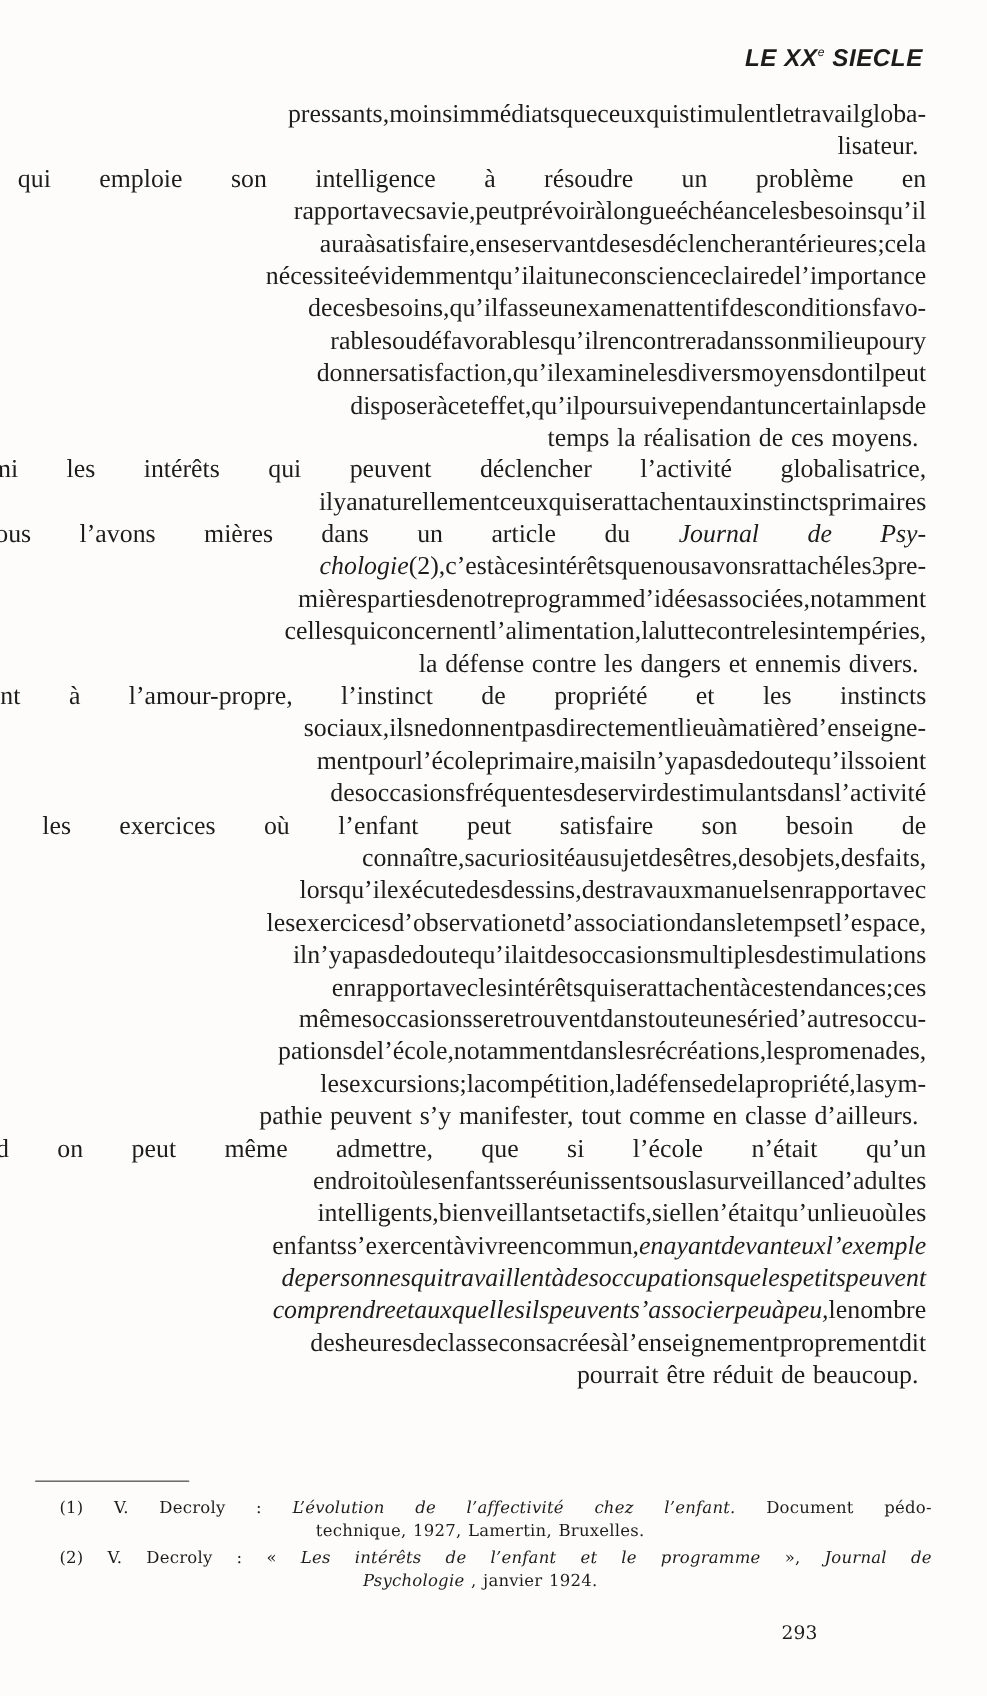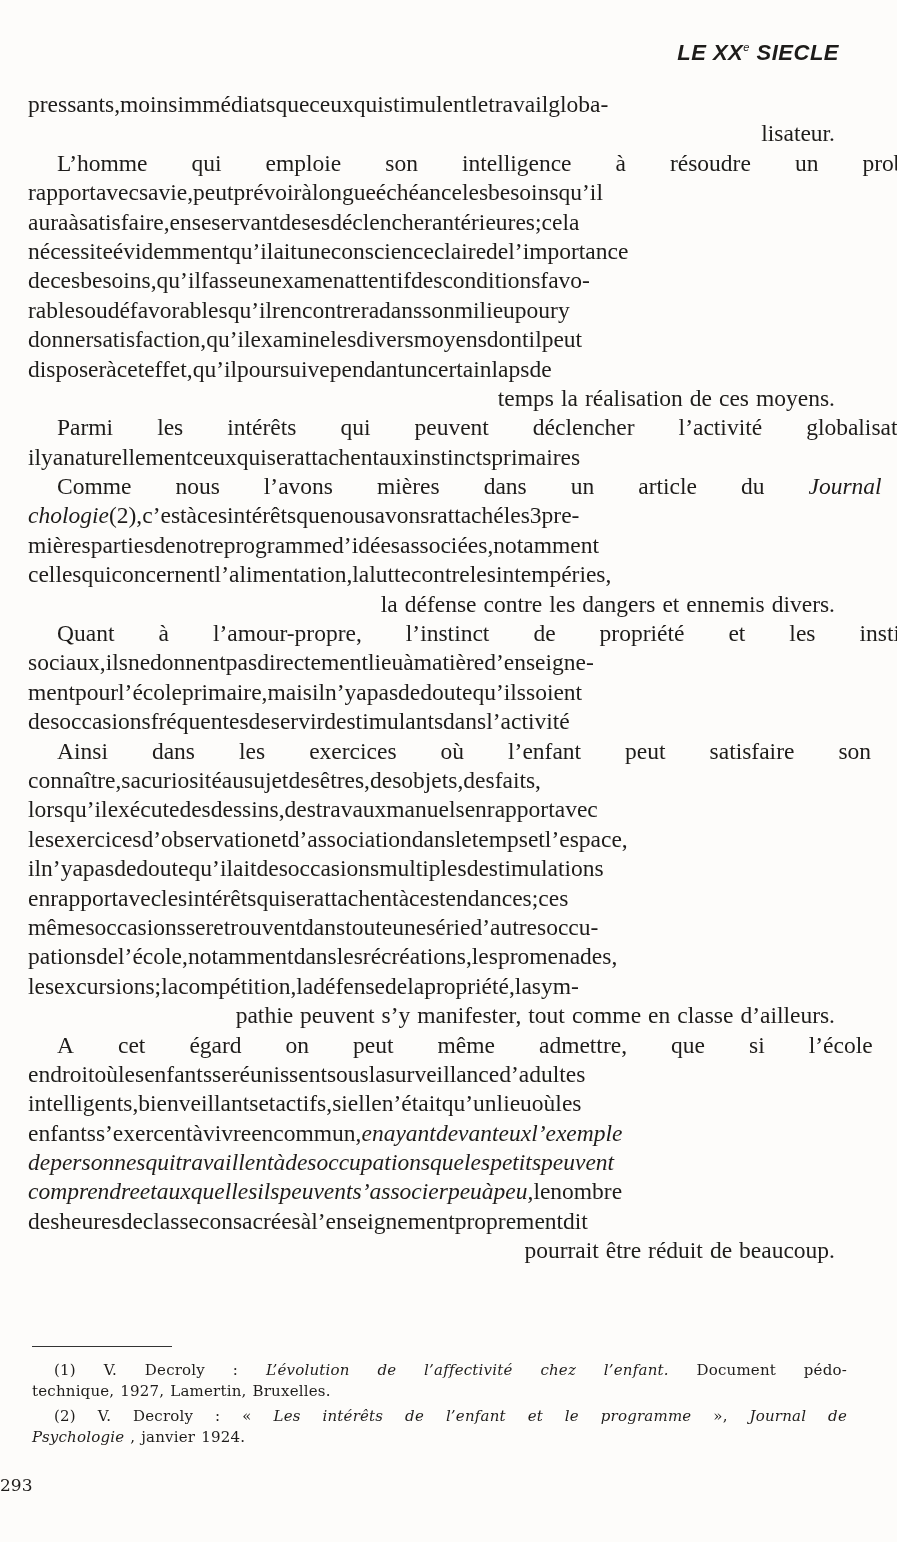--- a/index.html
+++ b/index.html
@@ -20,46 +20,46 @@
   .header sup { font-size: 11px; vertical-align: 9px; font-weight: normal; }
   .body-text {
     position: absolute; left: 28px; top: 90px; width: 814px;
     font-family: "Liberation Serif", serif;
     font-size: 23.5px;
   }
   .line {
     height: 29.4px; line-height: 29.4px;
     text-align: justify; text-align-last: justify;
     white-space: nowrap;
-    display: flex; justify-content: flex-start;
+    display: flex; justify-content: flex-end;
   }
   .line.last { justify-content: flex-end; }
   .line.last span.w { margin-right: 7px; }
   .line.indent { padding-left: 29px; gap: 44px; }
   .it { font-style: italic; }
   .rule {
     position: absolute; left: 32px; top: 1346px;
     width: 140px; height: 1px; background: #333;
   }
   .notes {
     position: absolute; left: 32px; top: 1360px; width: 815px;
     font-family: "DejaVu Serif", serif;
     font-size: 15px; letter-spacing: 0.2px;
   }
   .note-line {
     height: 21px; line-height: 21px;
     display: flex; justify-content: space-between; white-space: nowrap;
   }
-  .note-line.last { justify-content: flex-start; }
+  .note-line.last { justify-content: center; }
   .note-line.last span.w { margin-right: 6px; }
   .note-line.indent { padding-left: 22px; }
   .note-gap { height: 4px; }
   .page-number {
     position: absolute; top: 1475px; left: 0; width: 743px;
-    text-align: left;
+    text-align: right;
     font-family: "DejaVu Serif", serif; font-size: 17px;
   }
 </style>
 </head>
 <body>
 
 <div class="header"><span>LE XX</span><sup>e</sup><span> SIECLE</span></div>
 
 <div class="body-text" id="body-text">
     <div>

